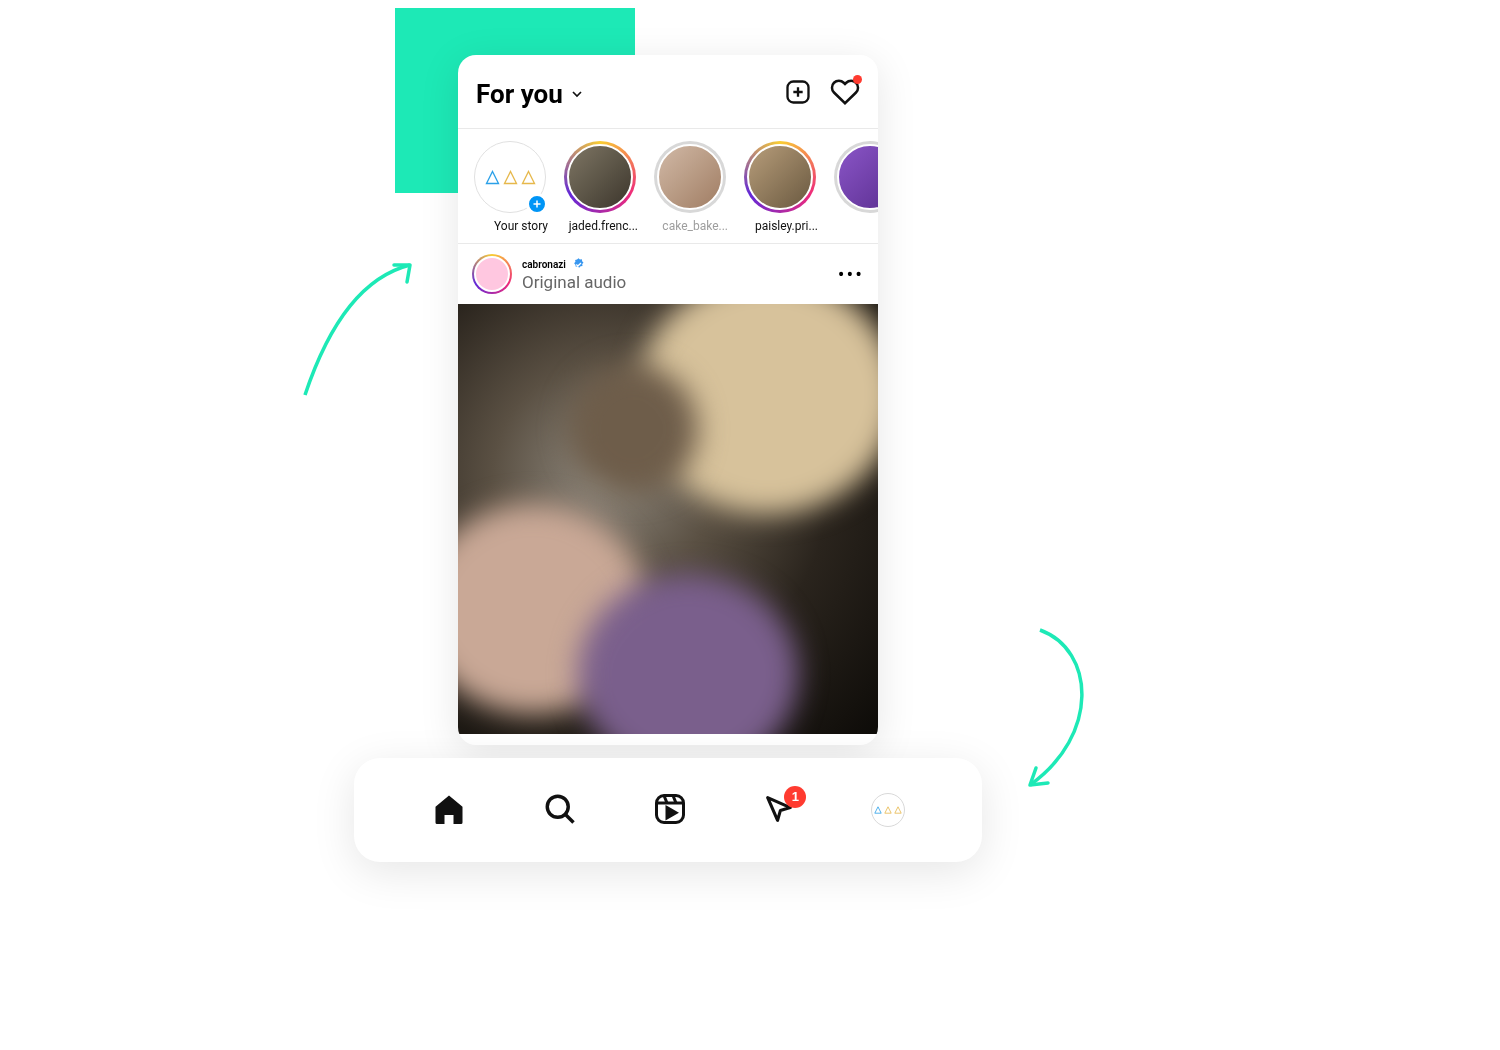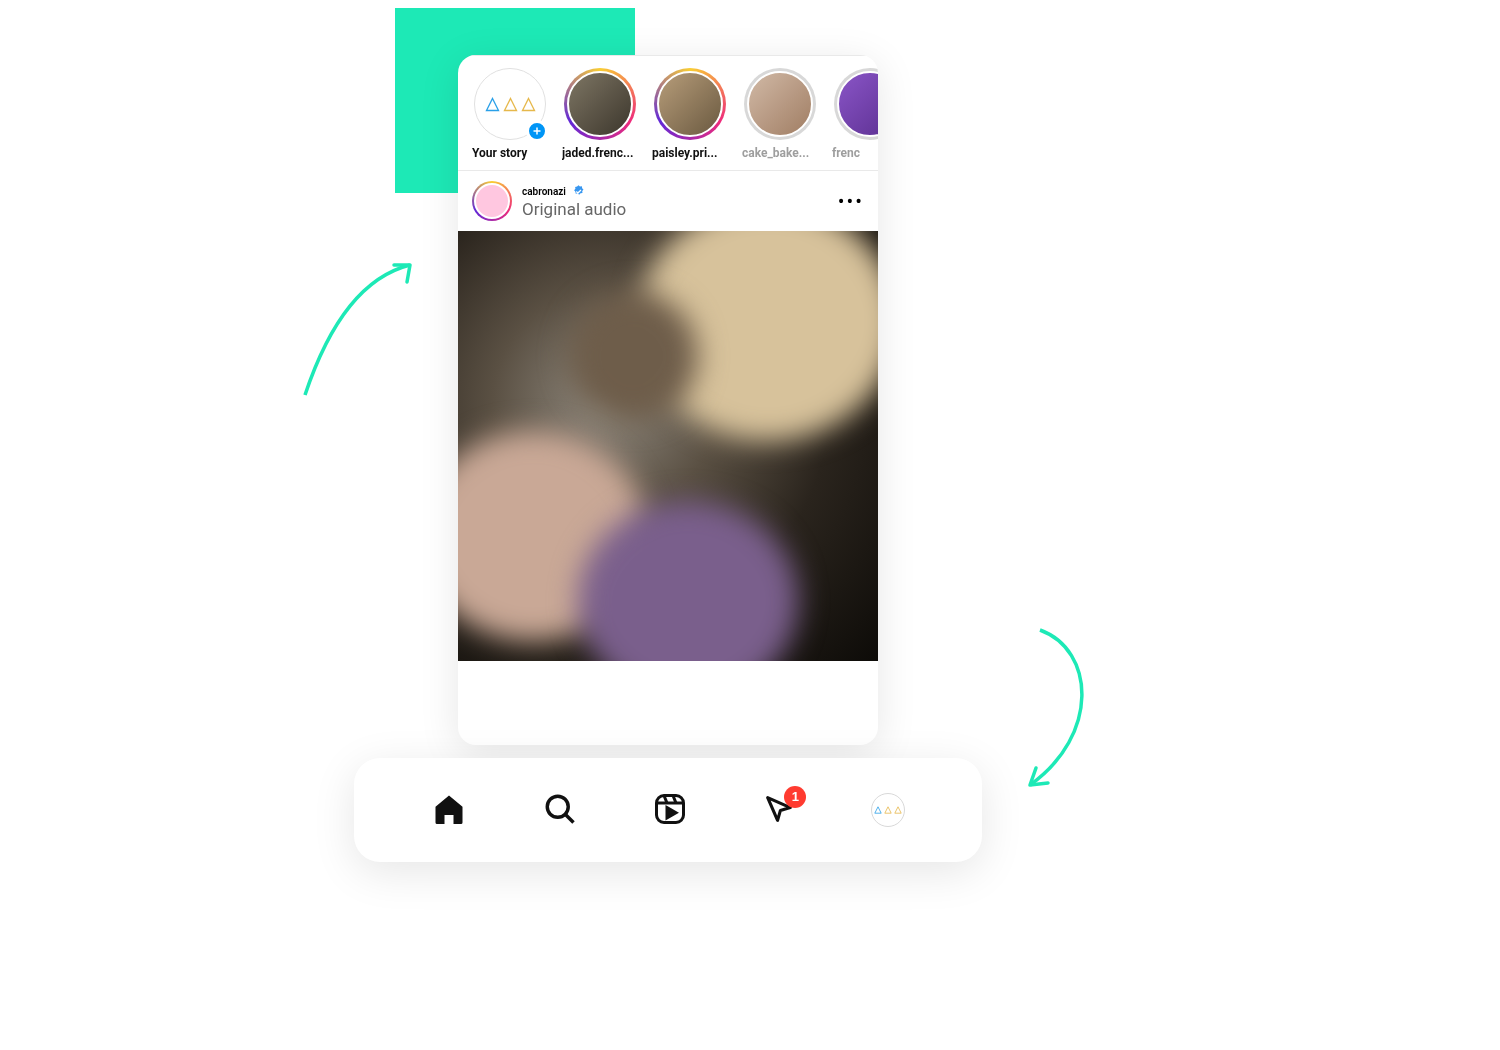--- a/index.html
+++ b/index.html
@@ -82,23 +82,22 @@
   
   .stories {
     display: flex;
     gap: 14px;
     padding: 12px 14px 10px 14px;
     overflow: hidden;
   }
   .story {
     width: 76px;
     flex: 0 0 76px;
-    text-align: left;
+    text-align: right;
     cursor: pointer;
-    font-weight: bold;
   }
   .story-ring {
     width: 72px; height: 72px;
     border-radius: 50%;
     padding: 3px;
     display: flex;
     align-items: center; justify-content: center;
     margin: 0 auto;
   }
   .ring-own { background: #fff; border: 1px solid #e0e0e0; position: relative; }
@@ -226,20 +225,43 @@
   <path d="M120 15 L104 15 M120 15 L117 32" fill="none" stroke="#1de9b6" stroke-width="3.5" stroke-linecap="round"></path>
 </svg>
 
 <svg class="arrow-right" viewBox="0 0 110 180">
   <path d="M40 10 C 95 30, 100 115, 30 165" fill="none" stroke="#1de9b6" stroke-width="3.5"></path>
   <path d="M30 165 L48 163 M30 165 L36 148" fill="none" stroke="#1de9b6" stroke-width="3.5" stroke-linecap="round"></path>
 </svg>
 
 <div class="phone">
 
+  <div class="ph-header">
+    <div class="ph-title">
+      <span>For you</span>
+      <svg class="chevron-down" viewBox="0 0 24 24" fill="none" stroke="#111" stroke-width="2.5">
+        <polyline points="6 9 12 15 18 9"></polyline>
+      </svg>
+    </div>
+    <div class="ph-header-icons">
+      <button class="icon-btn">
+        <svg width="28" height="28" viewBox="0 0 24 24" fill="none" stroke="#111" stroke-width="2">
+          <rect x="3" y="3" width="18" height="18" rx="5"></rect>
+          <line x1="12" y1="8" x2="12" y2="16"></line>
+          <line x1="8" y1="12" x2="16" y2="12"></line>
+        </svg>
+      </button>
+      <button class="icon-btn">
+        <svg width="30" height="30" viewBox="0 0 24 24" fill="none" stroke="#111" stroke-width="2">
+          <path d="M20.8 4.6a5.5 5.5 0 0 0-7.8 0L12 5.6l-1-1a5.5 5.5 0 0 0-7.8 7.8l1 1L12 21l7.8-7.6 1-1a5.5 5.5 0 0 0 0-7.8z"></path>
+        </svg>
+        <span class="red-dot"></span>
+      </button>
+    </div>
+  </div>
 
   <div class="divider"></div>
 
   <div class="stories">
 
     <div class="story">
       <div class="story-ring ring-own">
         <div class="story-inner">
           <div class="own-story-art">
             <svg viewBox="0 0 10 10">
@@ -264,31 +286,31 @@
     </div>
 
     <div class="story">
       <div class="story-ring ring-active">
           <div class="story-inner" style="background:linear-gradient(135deg,#7e7664,#3c362c)"></div>
         </div>
       <div class="story-label">jaded.frenc...</div>
     </div>
 
     <div class="story">
+      <div class="story-ring ring-seen">
+          <div class="story-inner" style="background:linear-gradient(135deg,#d1b9a6,#a07d63)"></div>
+        </div>
+      <div class="story-label seen">cake_bake...</div>
+    </div>
+
+    <div class="story">
       <div class="story-ring ring-active">
           <div class="story-inner" style="background:linear-gradient(135deg,#b79d7a,#6a5940)"></div>
         </div>
       <div class="story-label">paisley.pri...</div>
-    </div>
-
-    <div class="story">
-      <div class="story-ring ring-seen">
-          <div class="story-inner" style="background:linear-gradient(135deg,#d1b9a6,#a07d63)"></div>
-        </div>
-      <div class="story-label seen">cake_bake...</div>
     </div>
 
     <div class="story">
       <div class="story-ring ring-seen">
           <div class="story-inner" style="background:linear-gradient(135deg,#8a55c7,#5a2e8f)"></div>
         </div>
       <div class="story-label seen">frenc</div>
     </div>
   </div>
 

